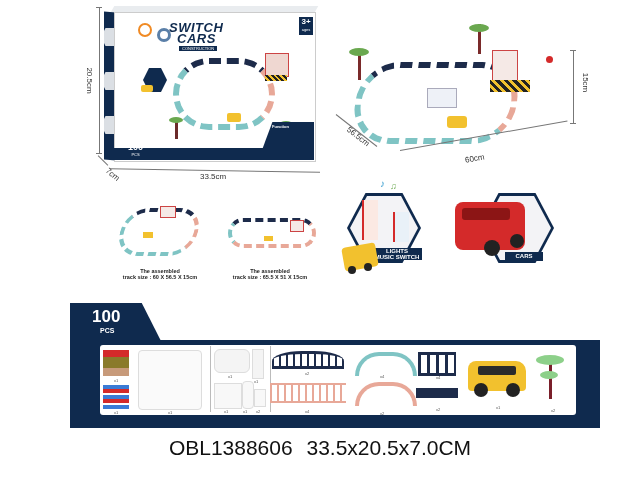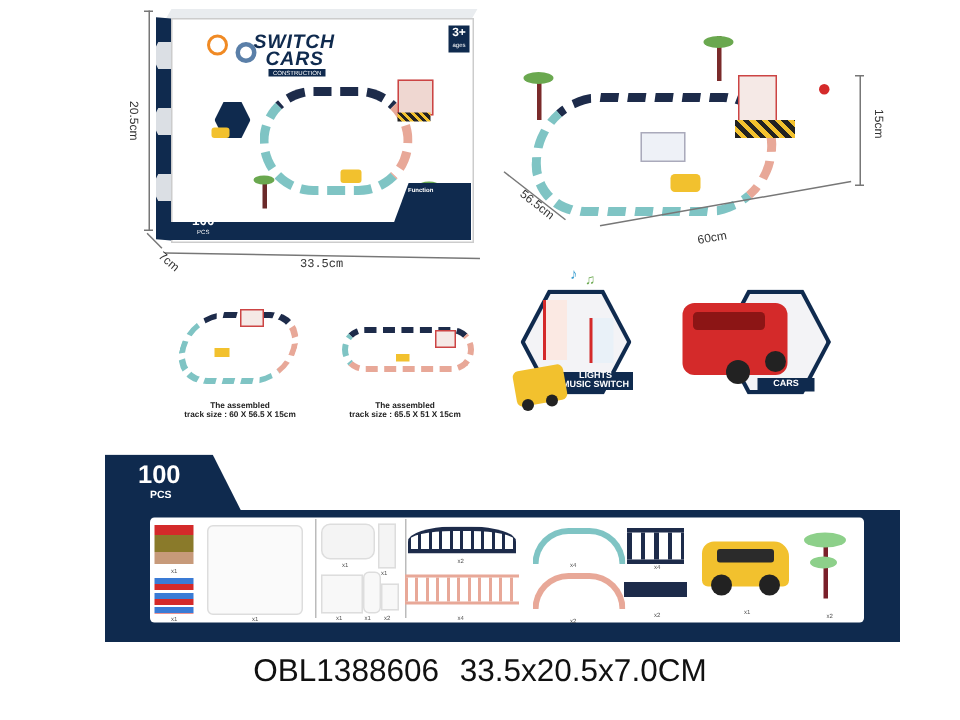--- a/index.html
+++ b/index.html
@@ -79,21 +79,21 @@
   <div class="abs" style="left:128px;top:143px;color:#fff;text-align:center;">
     <div style="font-size:9px;font-weight:bold;line-height:9px;">100</div>
     <div style="font-size:4px;line-height:5px;">PCS</div>
   </div>
   <div class="func-panel"></div>
   <div class="abs" style="left:272px;top:124px;color:#fff;">
     <div style="font-size:4px;font-weight:bold;">Function</div>
   </div>
 
   <div class="dim-h" style="left:110px;top:170px;width:210px;transform:rotate(1deg);"></div>
-  <div class="dim-text" style="left:200px;top:172px;font-family:Liberation Mono, monospace;">33.5cm</div>
+  <div class="dim-text" style="left:200px;top:172px;">33.5cm</div>
   <div class="dim-h" style="left:96px;top:160px;width:14px;transform:rotate(45deg);"></div>
   <div class="dim-text" style="left:105px;top:170px;transform:rotate(40deg);">7cm</div>
 </div>
 
 <div>
   <div class="track" style="left:355px;top:62px;width:150px;height:70px;border-color:#1d2b4a #e8a898 #7fc4c4 #7fc4c4;border-style:dashed;transform:skewX(-8deg);"></div>
   <div class="abs" style="left:492px;top:50px;width:24px;height:30px;background:#f5e9e6;border:1px solid #c44;"></div>
   <div class="abs" style="left:490px;top:80px;width:40px;height:12px;background:repeating-linear-gradient(45deg,#222 0 3px,#f2c12e 3px 6px);"></div>
   <div class="abs" style="left:447px;top:116px;width:20px;height:12px;background:#f2c12e;border-radius:3px;"></div>
   <div class="abs" style="left:427px;top:88px;width:28px;height:18px;background:#eef1f7;border:1px solid #aab;"></div>

